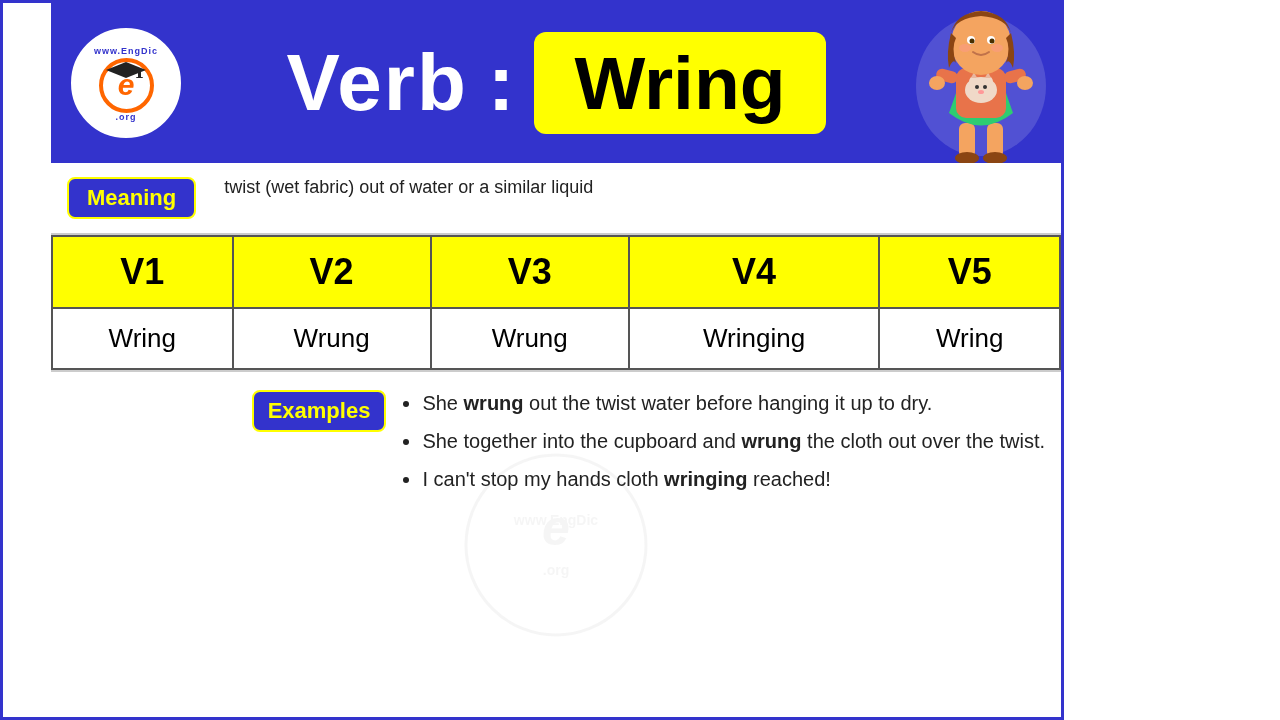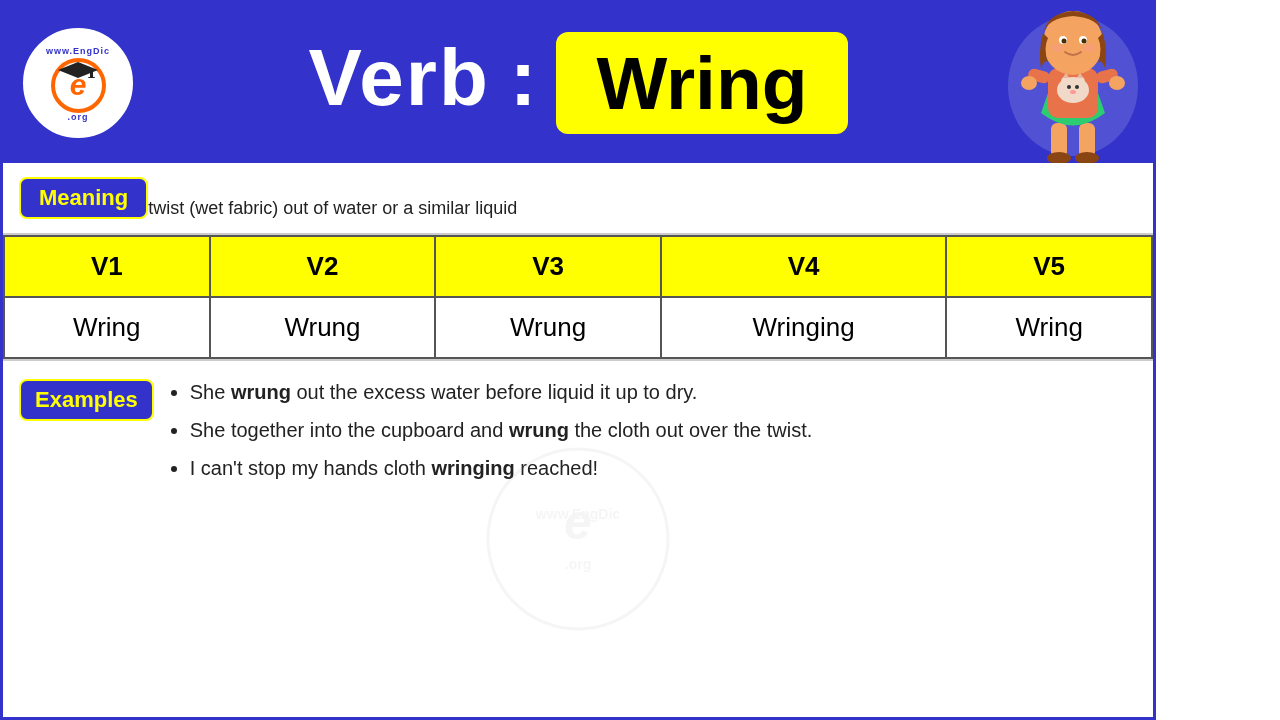--- a/index.html
+++ b/index.html
@@ -5,25 +5,26 @@
     * { margin: 0; padding: 0; box-sizing: border-box; }
     body {
       width: 1280px;
       height: 720px;
       overflow: hidden;
       font-family: Arial, sans-serif;
       background: #fff;
     }
 
     .page-wrapper {
-      width: 1156px;
+      width: 1064px;
       height: 720px;
       display: flex;
       flex-direction: column;
       border: 3px solid #3333cc;
+      padding-left: 48px;
     }
 
     
     .header {
       background: #3333cc;
       display: flex;
       align-items: center;
       justify-content: center;
       padding: 18px 20px;
       position: relative;
@@ -62,20 +63,21 @@
 
     .logo-e-letter {
       font-size: 30px;
       font-weight: bold;
       color: #ff6600;
       font-style: italic;
     }
 
     .header-title-group {
       display: flex;
+      align-items: center;
       gap: 20px;
     }
 
     .header-verb {
       font-size: 80px;
       font-weight: bold;
       color: #fff;
       letter-spacing: 2px;
     }
 
@@ -104,25 +106,25 @@
       position: absolute;
       right: 10px;
       bottom: 0;
       width: 140px;
       height: 155px;
     }
 
     
     .meaning-row {
       display: flex;
-      align-items: flex-end;
+      align-items: flex-start;
       padding: 14px 16px;
       background: #fff;
       border-bottom: 2px solid #ccc;
-      gap: 0;
+      gap: 28px;
       min-height: 60px;
     }
 
     .meaning-badge {
       background: #3333cc;
       color: #ffff00;
       font-size: 22px;
       font-weight: bold;
       padding: 6px 18px;
       border-radius: 8px;
@@ -137,21 +139,21 @@
 
     
     .verb-table {
       width: 100%;
       border-collapse: collapse;
       border: 2px solid #555;
     }
 
     .verb-table th {
       background: #ffff00;
-      font-size: 26px;
+      font-size: 36px;
       font-weight: bold;
       padding: 14px 10px;
       border: 2px solid #555;
       text-align: center;
     }
 
     .verb-table td {
       background: #fff;
       font-size: 26px;
       padding: 14px 10px;
@@ -166,20 +168,21 @@
 
     
     .examples-row {
       display: flex;
       align-items: flex-start;
       padding: 14px 16px;
       background: #fff;
       gap: 16px;
       flex: 1;
       position: relative;
+      justify-content: flex-end;
     }
 
     .examples-badge {
       background: #3333cc;
       color: #ffff00;
       font-size: 22px;
       font-weight: bold;
       padding: 6px 14px;
       border-radius: 8px;
       white-space: nowrap;
@@ -362,21 +365,21 @@
         <circle cx="100" cy="100" r="90" stroke="#888" stroke-width="3" fill="none"></circle>
         <text x="100" y="80" text-anchor="middle" font-size="14" font-weight="bold" fill="#888">www.EngDic</text>
         <text x="100" y="100" text-anchor="middle" font-size="50" font-weight="bold" fill="#888" font-style="italic">e</text>
         <text x="100" y="130" text-anchor="middle" font-size="14" font-weight="bold" fill="#888">.org</text>
       </svg>
     </div>
 
     <span class="examples-badge">Examples</span>
     <ul class="examples-list">
       <li>
-        <span>She </span><strong class="bold-word">wrung</strong><span> out the excess water before liquid it up to dry.</span>
+        <span>She </span><strong class="bold-word">wrung</strong><span> out the twist water before hanging it up to dry.</span>
       </li>
       <li>
         <span>She together into the cupboard and </span><strong class="bold-word">wrung</strong><span> the cloth out over the twist.</span>
       </li>
       <li>
         <span>I can't stop my hands cloth </span><strong class="bold-word">wringing</strong><span> reached!</span>
       </li>
     </ul>
   </div>
 

